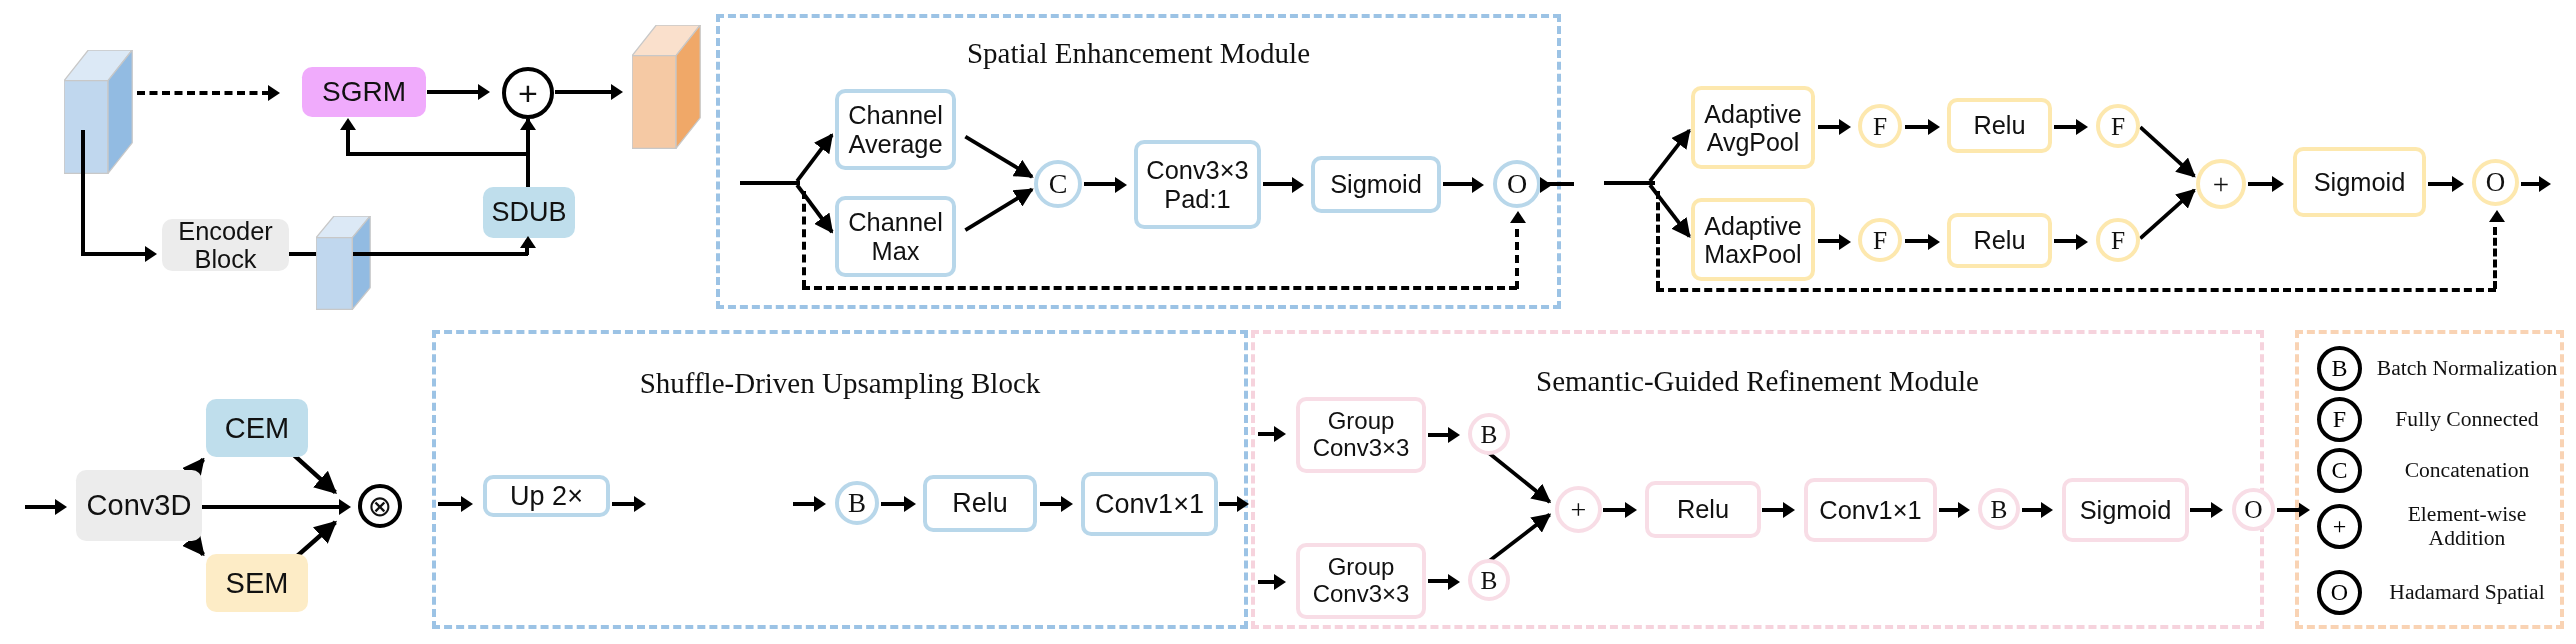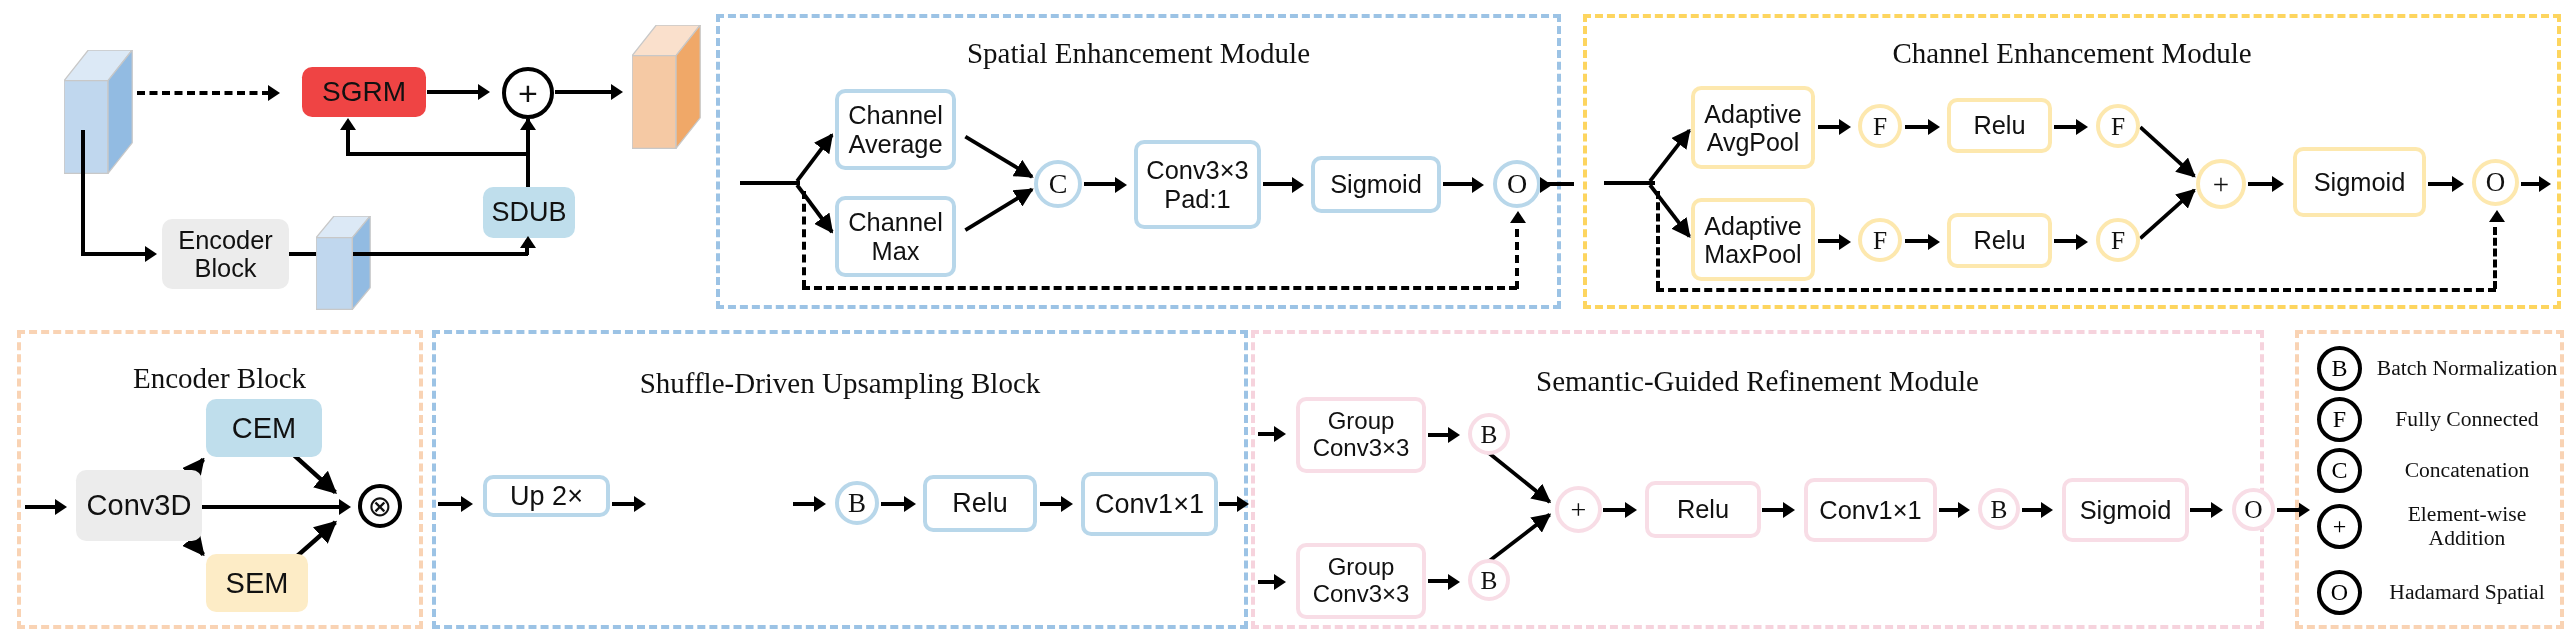--- a/index.html
+++ b/index.html
@@ -22,21 +22,21 @@
         align-items:center;justify-content:center;text-align:center;
         font-family:"Liberation Sans",sans-serif;color:#111;line-height:1.12;}
 
   .rb{border-radius:10.2px;}
   .ob{border-radius:634px;}
 
   .b-blue{border:4.4px solid #b8d7ea;background:#ffffff;}
   .b-yell{border:4.4px solid #fde8ae;background:#ffffff;}
   .b-pink{border:4.4px solid #f8dde6;background:#ffffff;}
 
-  .f-pink {background:#ef4444;border:none;}
+  .f-pink {background:#f0abfc;border:none;}
   .f-blue {background:#bfdeec;border:none;}
   .f-grey {background:#ececec;border:none;}
   .f-cyan {background:#bfdeec;border:none;}
   .f-cream{background:#fdecc6;border:none;}
 
   .serif{font-family:"Liberation Serif",serif;}
 
   
   .hline{position:absolute;background:#000;height:3.8px;}
   .vline{position:absolute;background:#000;width:3.8px;}
@@ -139,21 +139,21 @@
   <div class="ahead-u" style="left:340px;top:118px;"></div>
 
   <div class="node rb f-blue" style="left:483px;top:187px;width:92px;height:51px;font-size:27px;">
     <span>SDUB</span>
   </div>
 
   <div class="vline" style="left:81px;top:130px;height:124px;"></div>
   <div class="hline" style="left:81px;top:252px;width:67px;"></div>
   <div class="ahead-r" style="left:145px;top:246px;"></div>
 
-  <div class="node rb f-grey" style="left:162px;top:219px;width:127px;height:70px;font-size:25.4px;">
+  <div class="node rb f-grey" style="left:162px;top:219px;width:127px;height:52px;font-size:25.4px;">
     <span>Encoder</span>
     <span>Block</span>
   </div>
 
   <div class="hline" style="left:289px;top:252px;width:32px;"></div>
 
   <div class="slab" style="left:316px;top:216px;">
     <svg width="55" height="94" viewBox="0 0 86 148">
       <polygon points="0,34 28,0 85,0 57,34" fill="#dce9f6" stroke="#c8c8c8" stroke-width="2"></polygon>
       <polygon points="0,34 57,34 57,147 0,147" fill="#c0d7ee" stroke="#c8c8c8" stroke-width="2"></polygon>
@@ -208,23 +208,20 @@
   </div>
 
   <div class="hline" style="left:1543px;top:182px;width:30.5px;"></div>
   <div class="ahead-r" style="left:1540px;top:177px;"></div>
 
   <div class="vdash" style="left:802px;top:191px;height:97px;"></div>
   <div class="hdash" style="left:802px;top:286px;width:715px;"></div>
   <div class="vdash" style="left:1515px;top:229px;height:60px;"></div>
   <div class="ahead-u" style="left:1510px;top:211px;"></div>
 
-  <div class="panel yellow" style="left:1583px;top:14px;width:978px;height:295px;">
-    <div class="ptitle" style="top:19px;font-size:29px;">Channel Enhancement Module</div>
-  </div>
 
   <div class="hline" style="left:1604px;top:181px;width:51px;"></div>
 
   <div class="node rb b-yell" style="left:1691px;top:86px;width:124px;height:83px;font-size:25px;">
     <span>Adaptive</span>
     <span>AvgPool</span>
   </div>
   <div class="hline" style="left:1818px;top:125px;width:24px;"></div>
   <div class="ahead-r" style="left:1839px;top:119px;"></div>
   <div class="node ob b-yell" style="left:1858px;top:104px;width:44px;height:44px;font-size:25.4px;">
@@ -280,32 +277,29 @@
   </div>
 
   <div class="hline" style="left:2521px;top:182px;width:23px;"></div>
   <div class="ahead-r" style="left:2539px;top:176px;"></div>
 
   <div class="vdash" style="left:1656px;top:191px;height:98px;"></div>
   <div class="hdash" style="left:1656px;top:288px;width:840px;"></div>
   <div class="vdash" style="left:2493px;top:227px;height:62px;"></div>
   <div class="ahead-u" style="left:2489px;top:210px;"></div>
 
-  <div class="panel peach" style="left:16.5px;top:330px;width:406px;height:299px;">
-    <div class="ptitle" style="top:28px;font-size:29px;">Encoder Block</div>
-  </div>
 
   <div class="hline" style="left:25.4px;top:505px;width:32px;"></div>
   <div class="ahead-r" style="left:55px;top:499px;"></div>
 
   <div class="node rb f-grey" style="left:76px;top:470px;width:126px;height:71px;font-size:29px;">
     <span>Conv3D</span>
   </div>
 
-  <div class="node rb f-cyan" style="left:206px;top:399px;width:116px;height:58px;font-size:29px;">
+  <div class="node rb f-cyan" style="left:206px;top:399px;width:102px;height:58px;font-size:29px;">
     <span>CEM</span>
   </div>
 
   <div class="node rb f-cream" style="left:206px;top:554px;width:102px;height:58px;font-size:29px;">
     <span>SEM</span>
   </div>
 
   <div class="hline" style="left:202px;top:505px;width:141px;"></div>
   <div class="ahead-r" style="left:339px;top:499px;"></div>
 

